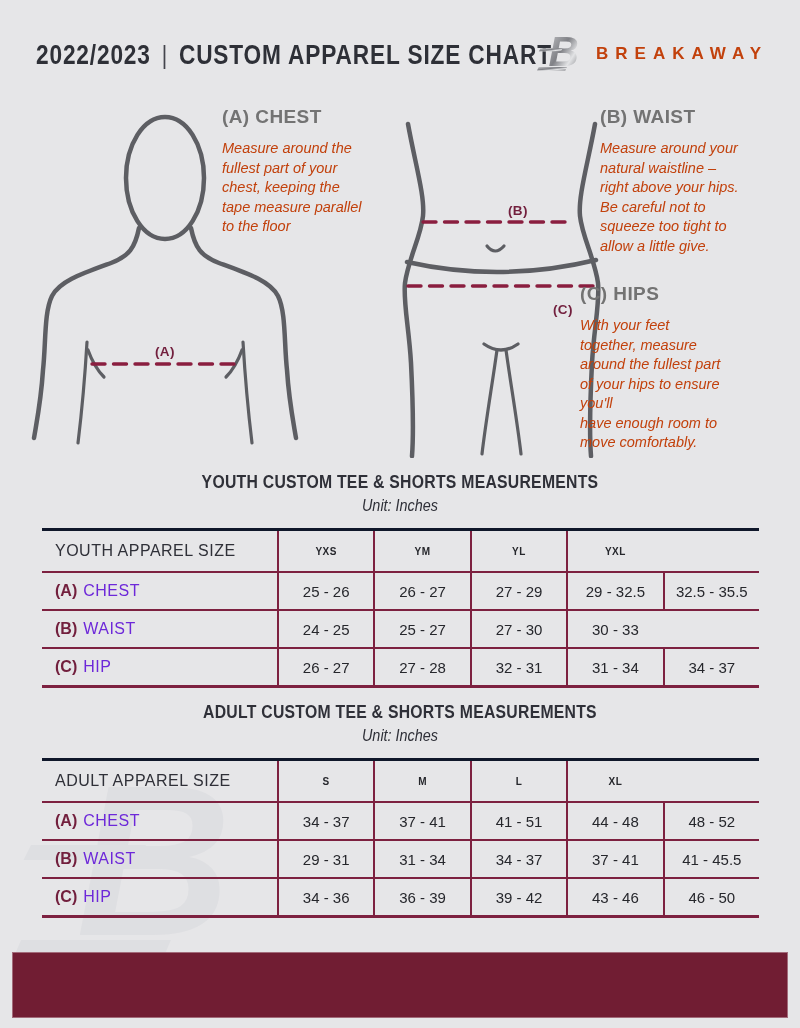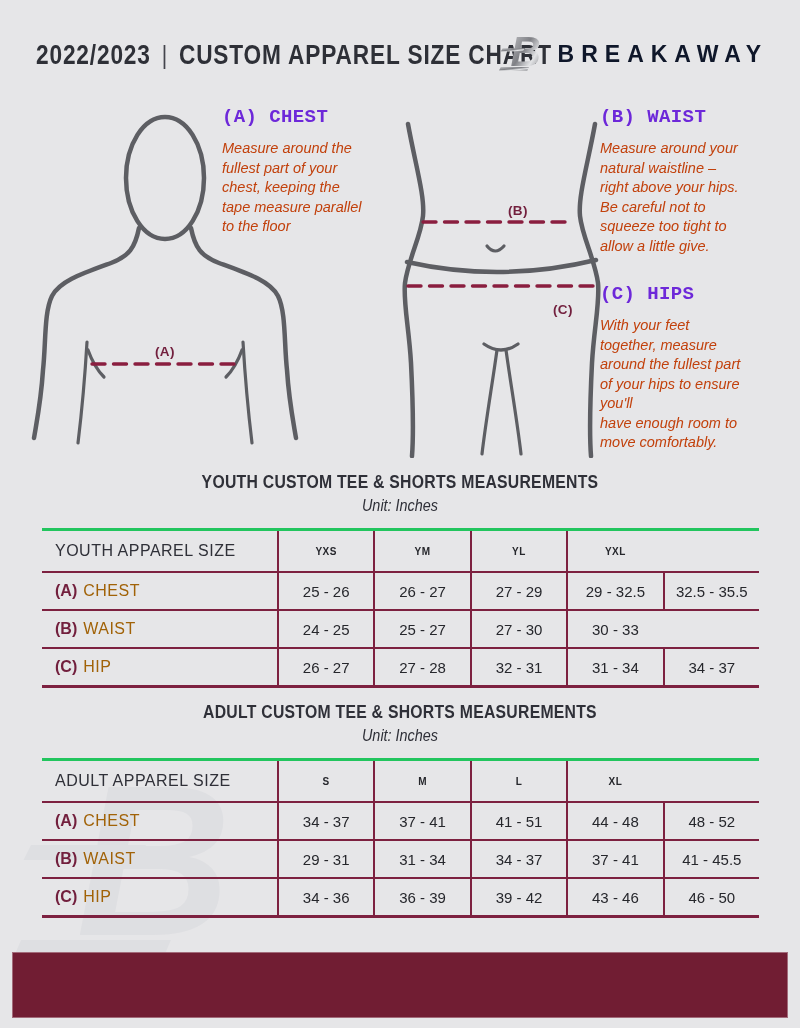--- a/index.html
+++ b/index.html
@@ -5,54 +5,54 @@
   * { margin:0; padding:0; box-sizing:border-box; }
   body { background:#cfcfd2; font-family:"Liberation Sans", sans-serif; }
   .page { position:relative; width:800px; height:1028px; background:#e6e6e8; overflow:hidden; margin:0 auto; }
 
   
   .doc-title { position:absolute; left:36px; top:40px; display:flex; align-items:center; gap:13px;
     font-weight:bold; font-size:27px; color:#2e3037; letter-spacing:1px; white-space:nowrap;
     transform:scaleX(0.84); transform-origin:left center; }
   .doc-title .divider { font-weight:300; font-size:25px; color:#44454c; }
   .brand { position:absolute; top:26px; right:32px; display:flex; align-items:center; gap:13px; }
-  .brand-name { font-size:23px; font-weight:bold; letter-spacing:7px; color:#0f172a; padding-top:6px; }
+  .brand-name { font-size:17px; font-weight:bold; letter-spacing:7px; color:#c2410c; padding-top:6px; }
 
   
   .fig { position:absolute; }
   .fig path, .fig ellipse { fill:none; stroke:#5d5e63; stroke-linecap:round; }
   .outline { stroke-width:4.5; }
   .detail { stroke-width:3.2; }
   .dash { stroke:#8a1e3f !important; stroke-width:3.4; stroke-dasharray:13 8.5; }
   .marker { font-size:13.5px; font-weight:bold; fill:#721f3d; letter-spacing:0.5px; }
 
   .guide-block { position:absolute; width:190px; }
-  .guide-h { font-size:19px; font-weight:800; color:#6d28d9; letter-spacing:0.4px;font-family:Liberation Mono, monospace; }
+  .guide-h { font-size:19px; font-weight:800; color:#737373; letter-spacing:0.4px; }
   .guide-p { margin-top:11px; font-size:14.5px; line-height:19.5px; font-style:italic;
     color:#c2410c; white-space:pre-line; }
 
   
   .sec-title { position:absolute; left:0; width:800px; text-align:center; font-weight:bold;
     font-size:17.5px; color:#2f3038; letter-spacing:0.3px; transform:scaleX(0.9); }
   .sec-unit { position:absolute; left:0; width:800px; text-align:center; font-style:italic;
     font-size:16px; color:#2f3038; transform:scaleX(0.9); }
 
   .size-table { position:absolute; left:42px; width:717px;
-    border-top:3px solid #22c55e; border-bottom:3px solid #7d2140; }
+    border-top:3px solid #0f172a; border-bottom:3px solid #7d2140; }
   .trow { display:grid; grid-template-columns:235px 1fr 1fr 1fr 1fr 1fr; }
   .trow + .trow { border-top:2px solid #7d2140; }
   .th-row { height:40px; }
   .d-row { height:38px; }
   .cell { display:flex; align-items:center; justify-content:center; font-size:15px; color:#26272c; }
   .cell + .cell { border-left:2px solid #7d2140; }
   .cell.first { justify-content:flex-start; padding-left:13px; }
   .size-head { font-size:16px; letter-spacing:0.5px; color:#2f3038; }
   .size-code { font-weight:bold; font-size:10px; letter-spacing:0.5px; color:#26272c; }
   .row-prefix { font-weight:bold; color:#721f3d; margin-right:6px; font-size:16px; }
-  .row-label { font-size:16px; letter-spacing:0.5px; color:#a16207; }
+  .row-label { font-size:16px; letter-spacing:0.5px; color:#6d28d9; }
 
   
   .watermark { position:absolute; left:16px; top:740px; opacity:0.55; }
   .bottom-bar { position:absolute; left:12px; top:952px; width:776px; height:66px;
     background:#711d33; border:1px solid rgba(255,255,255,0.35); }
 </style>
 </head>
 <body>
 
 <div class="page">
@@ -128,21 +128,21 @@
   <div class="guide-block" style="left:600px; top:106px;">
     <div class="guide-h">(B) WAIST</div>
     <div class="guide-p">Measure around your
 natural waistline –
 right above your hips.
 Be careful not to
 squeeze too tight to
 allow a little give.</div>
   </div>
 
-  <div class="guide-block" style="left:600px; top:283px;">
+  <div class="guide-block" style="left:580px; top:283px;">
     <div class="guide-h">(C) HIPS</div>
     <div class="guide-p">With your feet
 together, measure
 around the fullest part
 of your hips to ensure
 you'll
 have enough room to
 move comfortably.</div>
   </div>
 

